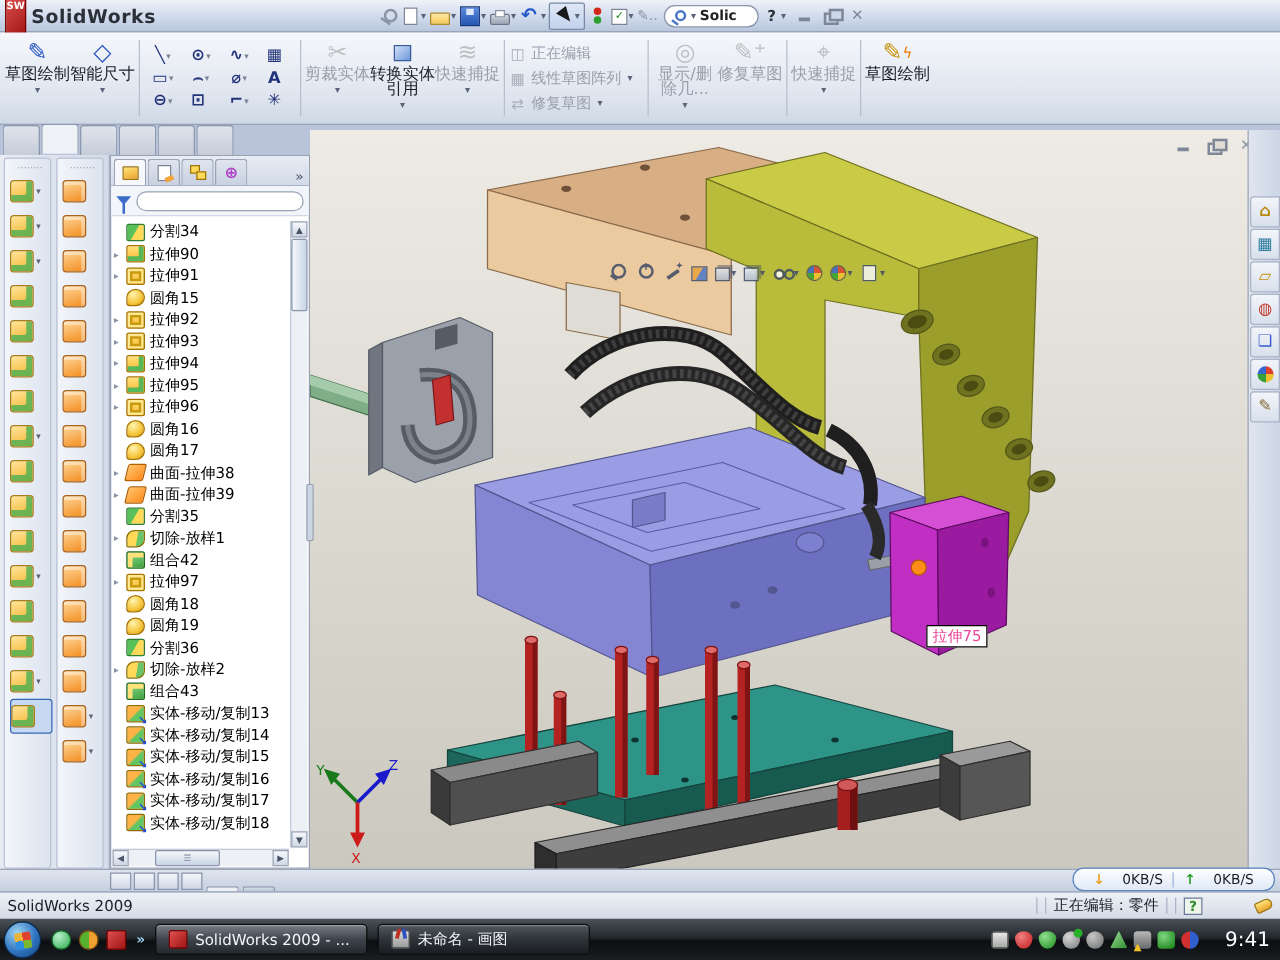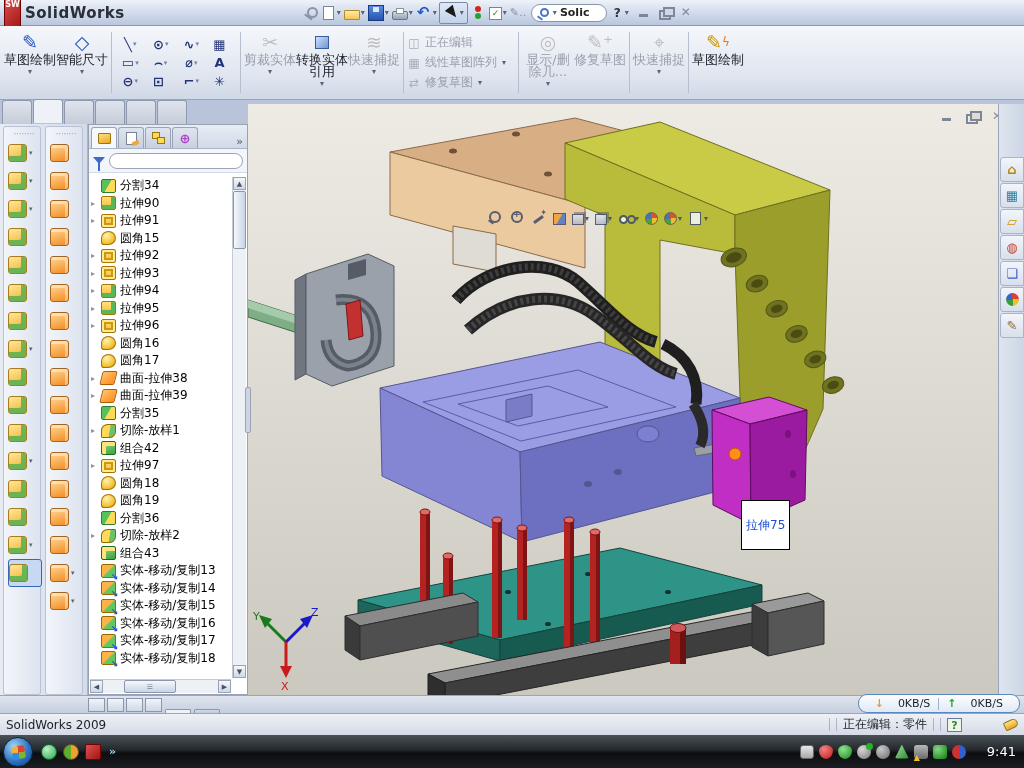--- a/index.html
+++ b/index.html
@@ -93,21 +93,21 @@
   .hg-cube { border:1px solid #3d4b66; background:linear-gradient(#dfe5ee,#aeb8c8); width:12px; height:11px; margin-top:2px; box-shadow:2px -2px 0 rgba(61,75,102,.5); }
   .hg-glasses::before { content:""; position:absolute; left:1px; top:5px; width:5px; height:5px; border:2px solid #3d4b66; border-radius:50%; box-shadow:8px 0 0 -2px #fff inset; }
   .hg-glasses::after { content:""; position:absolute; left:9px; top:5px; width:5px; height:5px; border:2px solid #3d4b66; border-radius:50%; }
   .hg-ball { width:13px; height:13px; border-radius:50%; margin-top:1px; border:1px solid #555;
     background:conic-gradient(#e04030 0 25%,#f0c030 25% 50%,#35a035 50% 75%,#3565d0 75% 100%); }
   .hg-sheet { background:#f4f6fa; border:1px solid #3d4b66; width:11px; height:13px; margin:1px 2px; }
   #docwin-btns { position:absolute; left:692px; top:6px; display:flex; gap:10px; }
   #docwin-btns .wb { color:#8b94a4; }
   #docwin-btns .wb-restore::after { background:#dedcd4; }
   #vp-tooltip { position:absolute; left:493px; top:396px; background:#ffffff; border:1px solid #000;
-    font-size:12px; padding:16px 4px; line-height:16px; color:#1d4ed8; }
+    font-size:12px; padding:0 4px; line-height:16px; color:#ec4899; }
 
   
   #lefttools { position:absolute; left:0; top:124px; width:88px; height:571px; background:linear-gradient(90deg,#e6ebf4,#d4dcea); border-right:1px solid #aab4c6; display:flex; gap:4px; padding:2px 0 0 3px; }
   .ltcol { width:38px; background:linear-gradient(90deg,#f2f5fa,#dde4ef); border:1px solid #b9c2d2; border-radius:3px; padding:6px 0 0 4px; }
   .ltcol::before { content:"········"; display:block; color:#9aa4b6; font-size:8px; line-height:4px; text-align:center; margin-bottom:2px; }
   .ltb-item { display:flex; align-items:center; height:28px; }
   .lic { width:19px; height:18px; border-radius:3px; display:inline-block; }
   .pal-a { background:linear-gradient(160deg,#ffe79a,#f2b02e); border:1px solid #a87d1e; box-shadow:inset -5px -5px 0 rgba(84,178,84,.85); }
   .pal-b { background:linear-gradient(160deg,#ffd79a,#f28c1f); border:1px solid #a8641e; box-shadow:inset -3px 3px 0 rgba(255,255,255,.4); }
   .ldrop { font-size:7px; color:#5a6478; margin-left:2px; }
@@ -213,21 +213,21 @@
   .tray-ic.shield-red { background:radial-gradient(circle at 35% 30%,#f08080,#c01818); border-radius:50% 50% 50% 50% / 40% 40% 60% 60%; }
   .tray-ic.shield-green { background:radial-gradient(circle at 35% 30%,#90e090,#188a18); border-radius:50% 50% 50% 50% / 40% 40% 60% 60%; }
   .tray-ic.gear-badge { background:radial-gradient(circle at 35% 30%,#d8d8d8,#787878); border-radius:50%; position:relative; }
   .tray-ic.gear-badge::after { content:""; position:absolute; right:-2px; top:-2px; width:7px; height:7px; border-radius:50%; background:#28b028; }
   .tray-ic.volume { background:radial-gradient(circle at 35% 30%,#c8c8c8,#6a6a6a); border-radius:50%; }
   .tray-ic.sync-green { background:linear-gradient(135deg,#a0e0a0,#2a8a2a); clip-path:polygon(50% 0,100% 100%,0 100%); }
   .tray-ic.wireless-warning { background:linear-gradient(#b8b8b8,#6a6a6a); position:relative; }
   .tray-ic.wireless-warning::after { content:"▲"; position:absolute; left:0; bottom:-3px; color:#f0c020; font-size:8px; }
   .tray-ic.shield-plus { background:radial-gradient(circle at 35% 30%,#80d880,#107a10); }
   .tray-ic.ball-blue-red { background:conic-gradient(#3060d0 0 50%,#d03030 50% 100%); border-radius:50%; }
-  #clock { color:#fff; font-size:13px; margin-left:16px; }
+  #clock { color:#fff; font-size:16px; margin-left:16px; }
 </style>
 </head>
 <body>
 
 <div id="titlebar">
   <div id="brand">
     <span id="sw-cube">SW</span>
     <span id="brand-text">SolidWorks</span>
   </div>
   <div id="menubar">
@@ -973,20 +973,30 @@
 </div>
 
 <div id="taskbar">
   <div id="startorb"></div>
   <div id="quicklaunch">
       <span class="ql ql-messenger"></span>
       <span class="ql ql-media"></span>
       <span class="ql ql-solidworks"></span>
     </div>
   <span id="ql-more">»</span>
+  <span style="display:flex;">
+      <span class="taskwin active">
+    <span class="twico sw"></span>
+    <span>SolidWorks 2009 - ...</span>
+  </span>
+      <span class="taskwin">
+    <span class="twico paint"></span>
+    <span>未命名 - 画图</span>
+  </span>
+    </span>
   <div id="tray">
     <span style="display:flex;gap:5px;align-items:center;">
         <span class="tray-ic keyboard"></span>
         <span class="tray-ic shield-red"></span>
         <span class="tray-ic shield-green"></span>
         <span class="tray-ic gear-badge"></span>
         <span class="tray-ic volume"></span>
         <span class="tray-ic sync-green"></span>
         <span class="tray-ic wireless-warning"></span>
         <span class="tray-ic shield-plus"></span>

